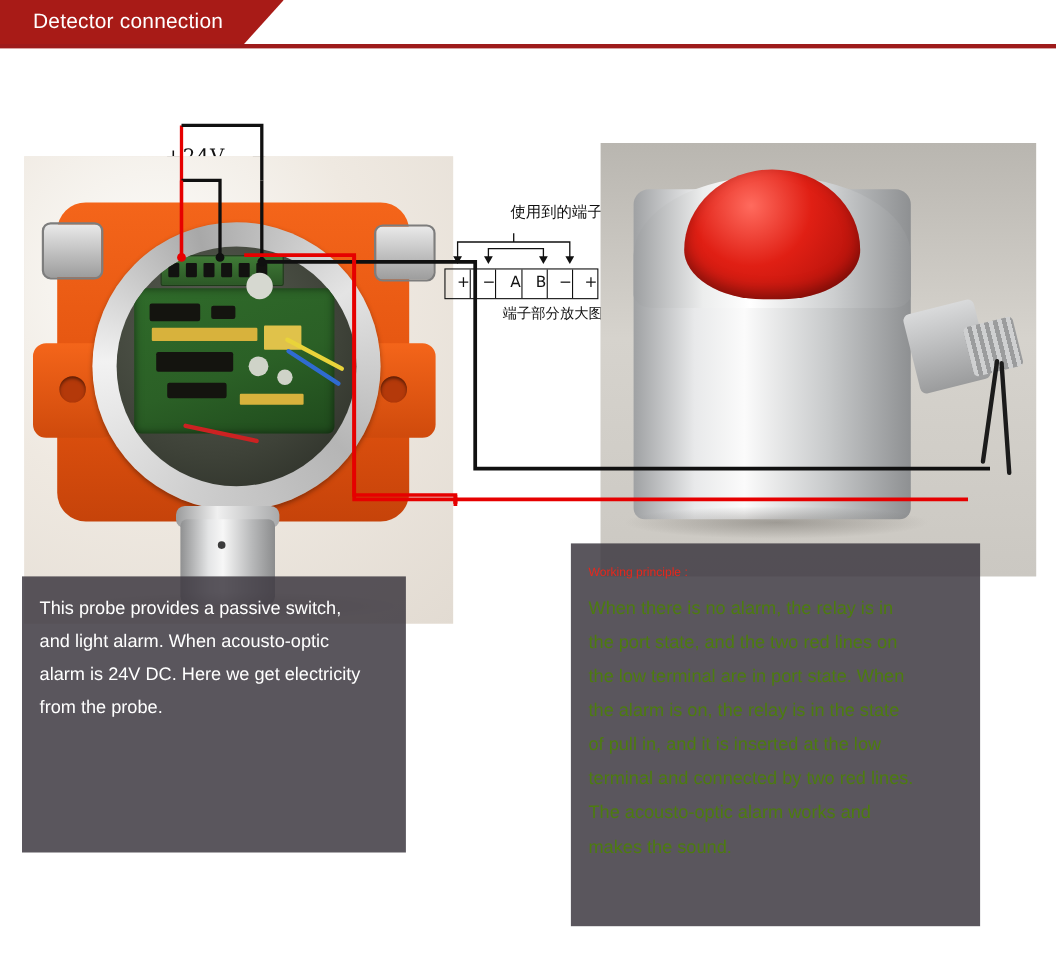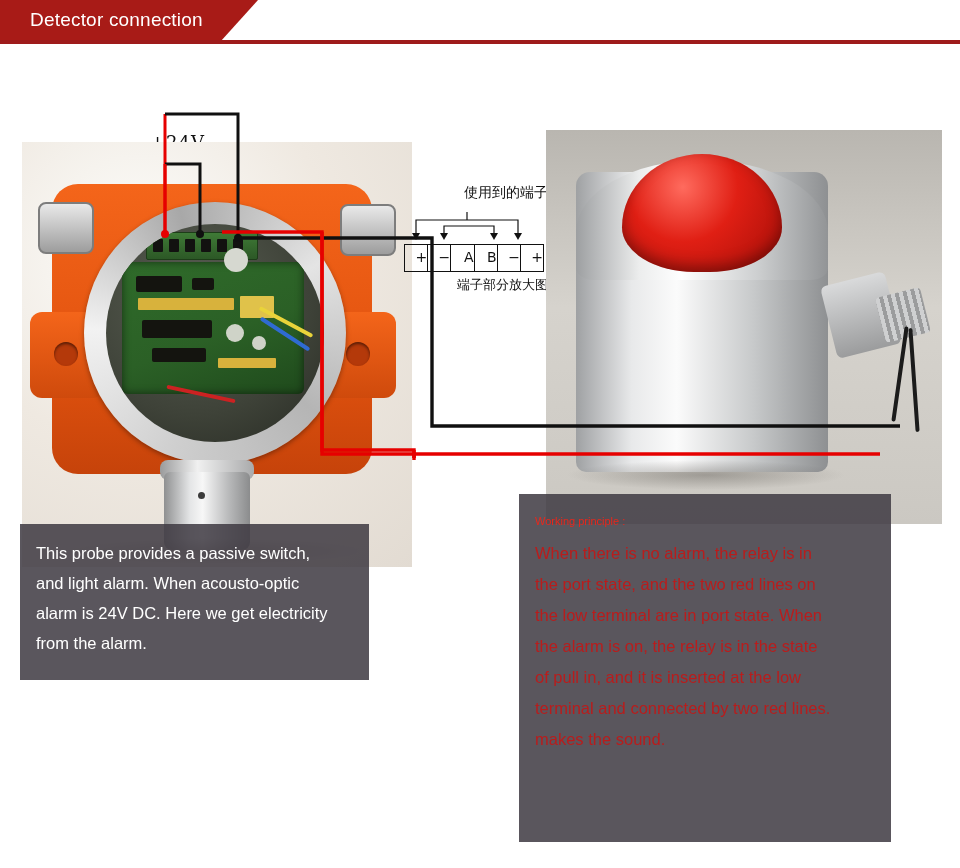--- a/index.html
+++ b/index.html
@@ -347,21 +347,21 @@
     left: 0; top: 0;
     width: 960px; height: 822px;
     pointer-events: none;
   }
 
   
   .caption-left {
     position: absolute;
     left: 20px; top: 524px;
     width: 349px;
-    height: 156px;
+    height: 251px;
     background: rgba(63,58,66,0.86);
     padding: 14px 16px 0 16px;
     box-sizing: border-box;
   }
   .caption-left p {
     margin: 0;
     color: #ffffff;
     font-size: 16.5px;
     line-height: 30px;
     font-family: "Liberation Sans", sans-serif;
@@ -377,21 +377,21 @@
   }
   .caption-right .rtitle {
     margin: 0 0 2px 0;
     color: #e8271c;
     font-size: 11px;
     line-height: 30px;
     font-family: "Liberation Sans", sans-serif;
   }
   .caption-right p {
     margin: 0;
-    color: #b91c1c;
+    color: #4d7c0f;
     font-size: 16.5px;
     line-height: 31px;
     font-family: "Liberation Sans", sans-serif;
   }
 </style>
 </head>
 <body>
 
 <div id="page">
 
@@ -510,27 +510,28 @@
       <path d="M414 404 L414 404 L414 404 L414 404" stroke="#e60000" stroke-width="3.4" fill="none"></path>
       <path d="M322 186 L322 408 L414 408 L414 412" stroke="#e60000" stroke-width="3.4" fill="none"></path>
       <path d="M414 408 L880 408" stroke="#e60000" stroke-width="3.4" fill="none"></path>
     </svg>
   </div>
 
   <div class="caption-left">
     <p>This probe provides a passive switch,</p>
     <p> and light alarm. When acousto-optic</p>
     <p>alarm is 24V DC. Here we get electricity</p>
-    <p>from the alarm.</p>
+    <p>from the probe.</p>
   </div>
 
   <div class="caption-right">
     <p class="rtitle">Working principle :</p>
     <p>When there is no alarm, the relay is in</p>
     <p>the port state, and the two red lines on</p>
     <p>the low terminal are in port state. When</p>
     <p>the alarm is on, the relay is in the state</p>
     <p>of pull in, and it is inserted at the low</p>
     <p>terminal and connected by two red lines.</p>
+    <p>The acousto-optic alarm works and</p>
     <p>makes the sound.</p>
   </div>
 
 </div>
 
 </body></html>

